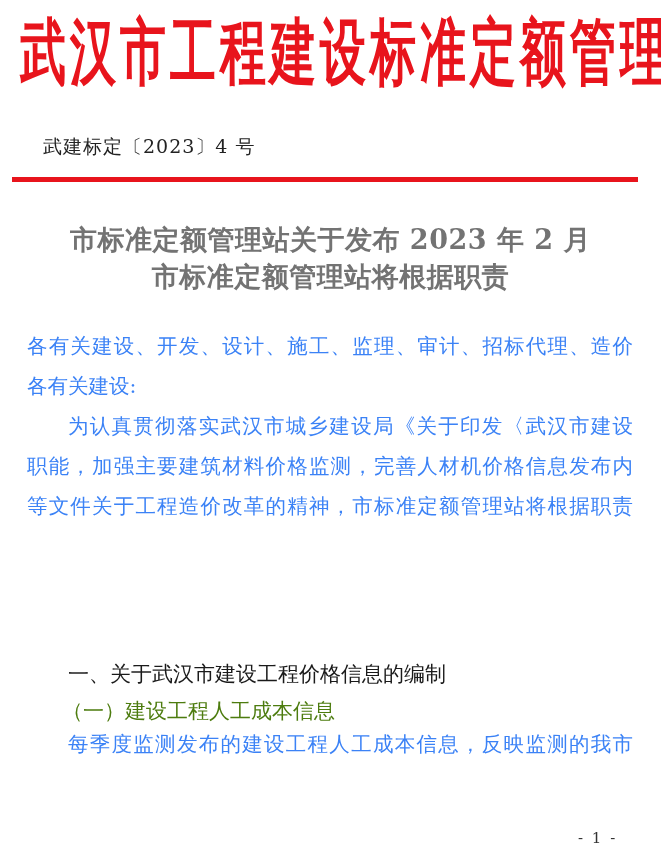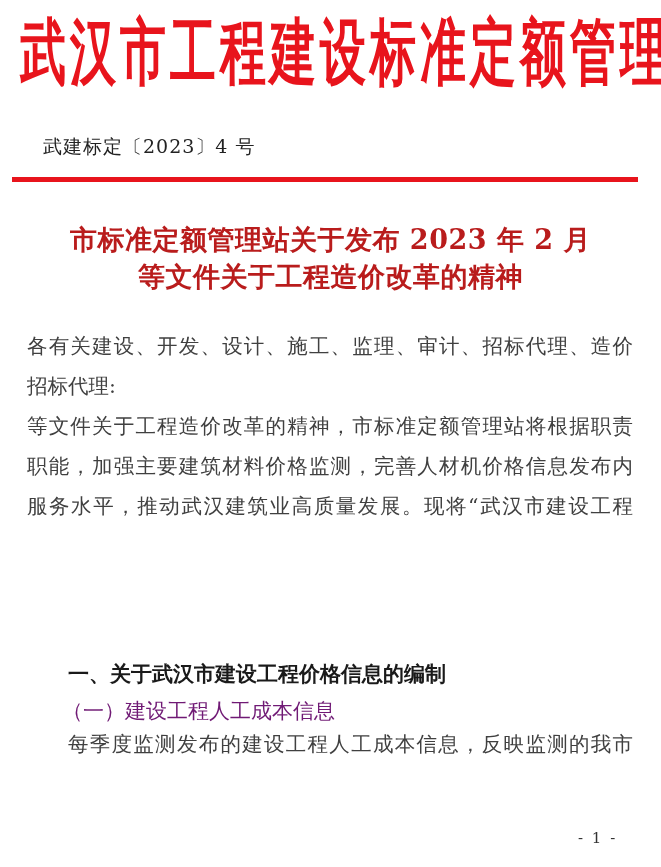--- a/index.html
+++ b/index.html
@@ -1,29 +1,29 @@
 <!DOCTYPE html>
 <html><head>
 <meta charset="utf-8">
 <style>
   html, body { margin: 0; padding: 0; background: #ffffff; }
   body { width: 661px; height: 867px; position: relative; overflow: hidden; font-family: "DejaVu Serif", "Liberation Serif", serif; color: #1a1a1a; }
   .masthead { position: absolute; left: 18px; top: 12px; width: 625px; height: 80px; display: flex; justify-content: space-between; align-items: center; }
   .masthead span { display: inline-block; color: #e8141c; font-family: "DejaVu Serif", serif; font-weight: bold; font-size: 50px; line-height: 80px; transform: scaleY(1.45) scaleX(0.92); transform-origin: center; letter-spacing: 0; }
   .doc-number { position: absolute; left: 0; width: 661px; top: 134px; text-align: left; font-size: 19px; color: #222; letter-spacing: 1px; margin-left: 43px; }
   .red-rule { position: absolute; left: 12px; width: 626px; top: 177px; height: 5px; background: #e8141c; }
-  .title { position: absolute; left: 0; width: 661px; text-align: center; font-family: "DejaVu Serif", serif; font-weight: bold; font-size: 27px; color: #b91c1c; letter-spacing: 0.5px; }
+  .title { position: absolute; left: 0; width: 661px; text-align: center; font-family: "DejaVu Serif", serif; font-weight: bold; font-size: 27px; color: #737373; letter-spacing: 0.5px; }
   .title.l1 { top: 222px; }
   .title.l2 { top: 259px; }
-  .para { position: absolute; left: 27px; width: 606px; font-size: 20.5px; line-height: 40px; color: #404040; }
+  .para { position: absolute; left: 27px; width: 606px; font-size: 20.5px; line-height: 40px; color: #3b82f6; }
   .line { display: block; white-space: nowrap; height: 40px; text-align: justify; text-align-last: justify; }
   .line.last { text-align-last: left; }
   .indent { padding-left: 41px; }
-  .heading1 { position: absolute; left: 68px; top: 660px; font-family: "DejaVu Sans", sans-serif; font-weight: bold; font-size: 21px; color: #1a1a1a; }
-  .heading2 { position: absolute; left: 62px; top: 697px; font-family: "DejaVu Sans", sans-serif; font-size: 21px; color: #701a75; }
+  .heading1 { position: absolute; left: 68px; top: 660px; font-family: "DejaVu Sans", sans-serif; font-weight: normal; font-size: 21px; color: #1a1a1a; }
+  .heading2 { position: absolute; left: 62px; top: 697px; font-family: "DejaVu Sans", sans-serif; font-size: 21px; color: #4d7c0f; }
   .page-num { position: absolute; left: 578px; top: 829px; font-size: 15px; color: #333; letter-spacing: 2px; }
 </style>
 </head>
 <body>
 
 <div class="masthead">
   <span>武</span>
   <span>汉</span>
   <span>市</span>
   <span>工</span>
@@ -37,31 +37,31 @@
   <span>管</span>
   <span>理</span>
 
 </div>
 
 <div class="doc-number">武建标定〔2023〕4 号</div>
 
 <div class="red-rule"></div>
 
 <div class="title l1">市标准定额管理站关于发布 2023 年 2 月</div>
-<div class="title l2">等文件关于工程造价改革的精神</div>
+<div class="title l2">市标准定额管理站将根据职责</div>
 
 <div class="para" style="top:326px;">
   <span class="line">各有关建设、开发、设计、施工、监理、审计、招标代理、造价</span>
-  <span class="line last">招标代理:</span>
+  <span class="line last">各有关建设:</span>
 </div>
 
 <div class="para" style="top:406px;">
+  <span class="line indent">为认真贯彻落实武汉市城乡建设局《关于印发〈武汉市建设</span>
+  <span class="line">职能，加强主要建筑材料价格监测，完善人材机价格信息发布内</span>
   <span class="line">等文件关于工程造价改革的精神，市标准定额管理站将根据职责</span>
-  <span class="line">职能，加强主要建筑材料价格监测，完善人材机价格信息发布内</span>
-  <span class="line">服务水平，推动武汉建筑业高质量发展。现将“武汉市建设工程</span>
 </div>
 
 <div class="heading1">一、关于武汉市建设工程价格信息的编制</div>
 <div class="heading2">（一）建设工程人工成本信息</div>
 
 <div class="para" style="top:726px;font-family:Liberation Mono, monospace;">
   <span class="line indent">每季度监测发布的建设工程人工成本信息，反映监测的我市</span>
 </div>
 
 <div class="page-num">- 1 -</div>

